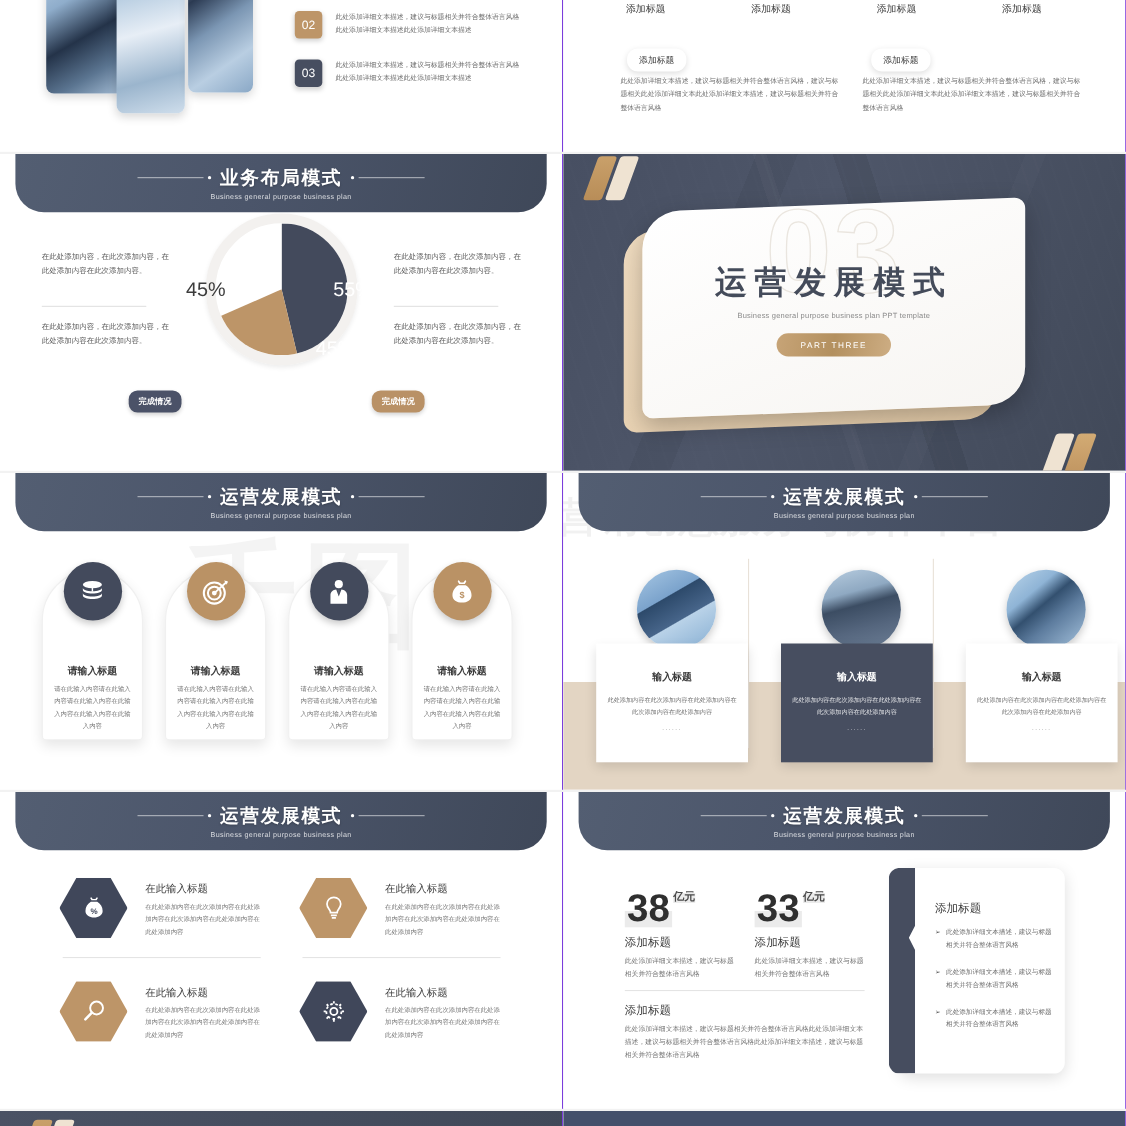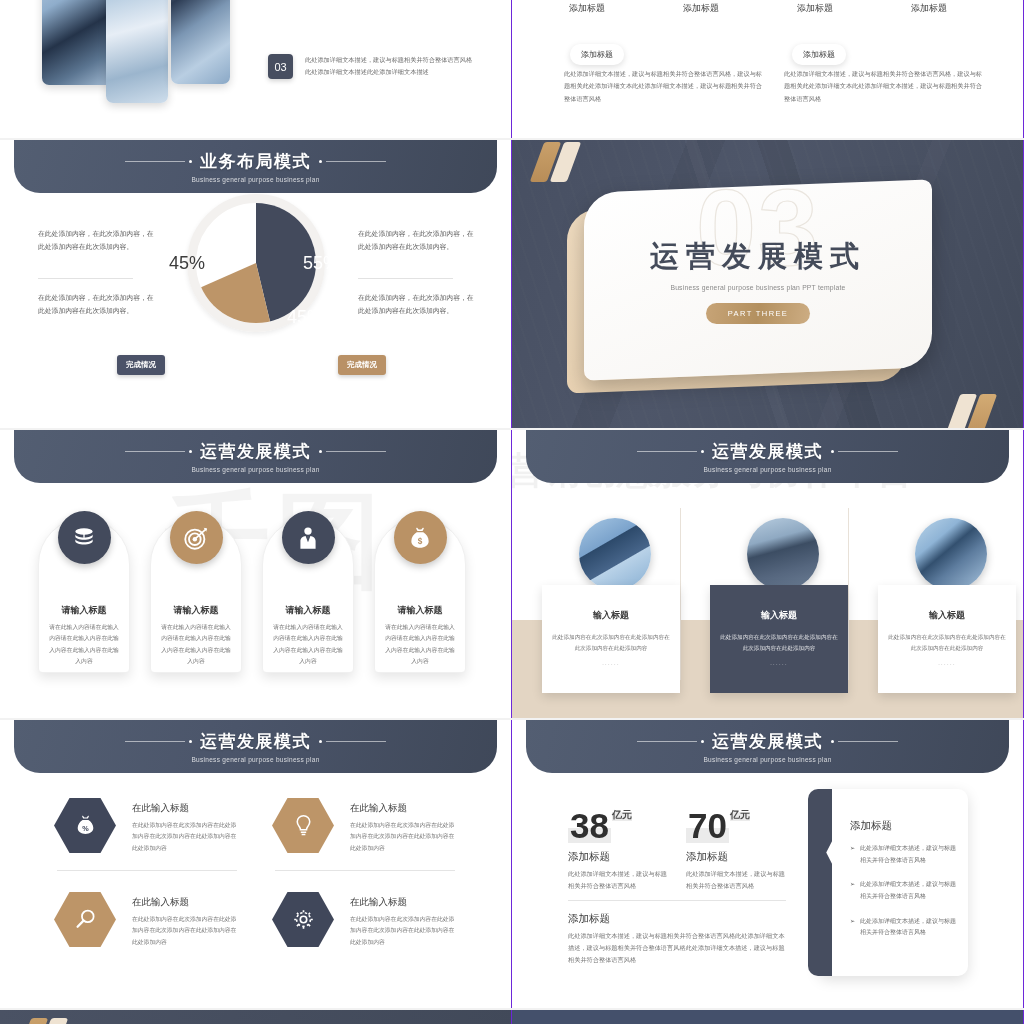--- a/index.html
+++ b/index.html
@@ -72,21 +72,21 @@
   .col-txt { position:absolute; width:120px; font-size:6.8px; color:#5b5b5b; line-height:1.85; }
   .col-txt.a { left:38px; top:88px; }
   .col-txt.b { left:38px; top:152px; }
   .col-txt.c { left:358px; top:88px; }
   .col-txt.d { left:358px; top:152px; }
   .hr-s { position:absolute; width:95px; height:1px; background:#e2e2e2; }
   .hr-s.a { left:38px; top:138px; }
   .hr-s.b { left:358px; top:138px; }
 
   .chip { position:absolute; font-size:7.5px; font-weight:bold; color:#fff;
-          padding:5px 9px; border-radius:3px; box-shadow:0 2px 4px rgba(0,0,0,.18); }
+          padding:5px 9px; border-radius:8px; box-shadow:0 2px 4px rgba(0,0,0,.18); }
   .chip.dark { background:#4b5268; left:117px; top:215px; }
   .chip.tan  { background:#b99166; left:338px; top:215px; }
 
   
   .cover { position:absolute; inset:0; background:
       linear-gradient(115deg, #474f62 0%, #4e5669 40%, #414959 100%); overflow:hidden; }
   .cover .bldg {
     position:absolute; inset:0; opacity:.30;
     background:
       linear-gradient(72deg, transparent 0 44%, rgba(255,255,255,.10) 44% 46%, transparent 46%),
@@ -249,20 +249,24 @@
 <body>
 
 <div class="page">
 <div class="grid">
 
   <div class="slide r1">
     <div class="r1img i1b"></div>
     <div class="r1img i2"></div>
     <div class="r1img i3"></div>
 
+    <div class="numrow" style="left:268px; top:10px;">
+      <div class="numbox nb-tan">02</div>
+      <div class="numtxt">此处添加详细文本描述，建议与标题相关并符合整体语言风格此处添加详细文本描述此处添加详细文本描述</div>
+    </div>
     <div class="numrow" style="left:268px; top:54px;">
       <div class="numbox nb-dark">03</div>
       <div class="numtxt">此处添加详细文本描述，建议与标题相关并符合整体语言风格此处添加详细文本描述此处添加详细文本描述</div>
     </div>
   </div>
 
   <div class="slide r1">
     <div class="addrow" style="left:18px; top:2px;">
       <div class="addcell">添加标题</div>
       <div class="addcell">添加标题</div>
@@ -558,21 +562,21 @@
     </div>
 
     <div class="bignum-wrap" style="left:56px; top:88px;">
       <span class="bignum">38</span>
       <span class="bigunit">亿元</span>
     </div>
     <div class="st-title" style="left:56px; top:130px;">添加标题</div>
     <div class="st-body" style="left:56px; top:148px; width:102px;">此处添加详细文本描述，建议与标题相关并符合整体语言风格</div>
 
     <div class="bignum-wrap" style="left:174px; top:88px;">
-      <span class="bignum">70</span>
+      <span class="bignum">33</span>
       <span class="bigunit">亿元</span>
     </div>
     <div class="st-title" style="left:174px; top:130px;">添加标题</div>
     <div class="st-body" style="left:174px; top:148px; width:102px;">此处添加详细文本描述，建议与标题相关并符合整体语言风格</div>
 
     <div class="hr-f" style="left:56px; top:180px; width:218px;"></div>
 
     <div class="st-title" style="left:56px; top:192px;">添加标题</div>
     <div class="st-body" style="left:56px; top:210px; width:218px;">此处添加详细文本描述，建议与标题相关并符合整体语言风格此处添加详细文本描述，建议与标题相关并符合整体语言风格此处添加详细文本描述，建议与标题相关并符合整体语言风格</div>
 

